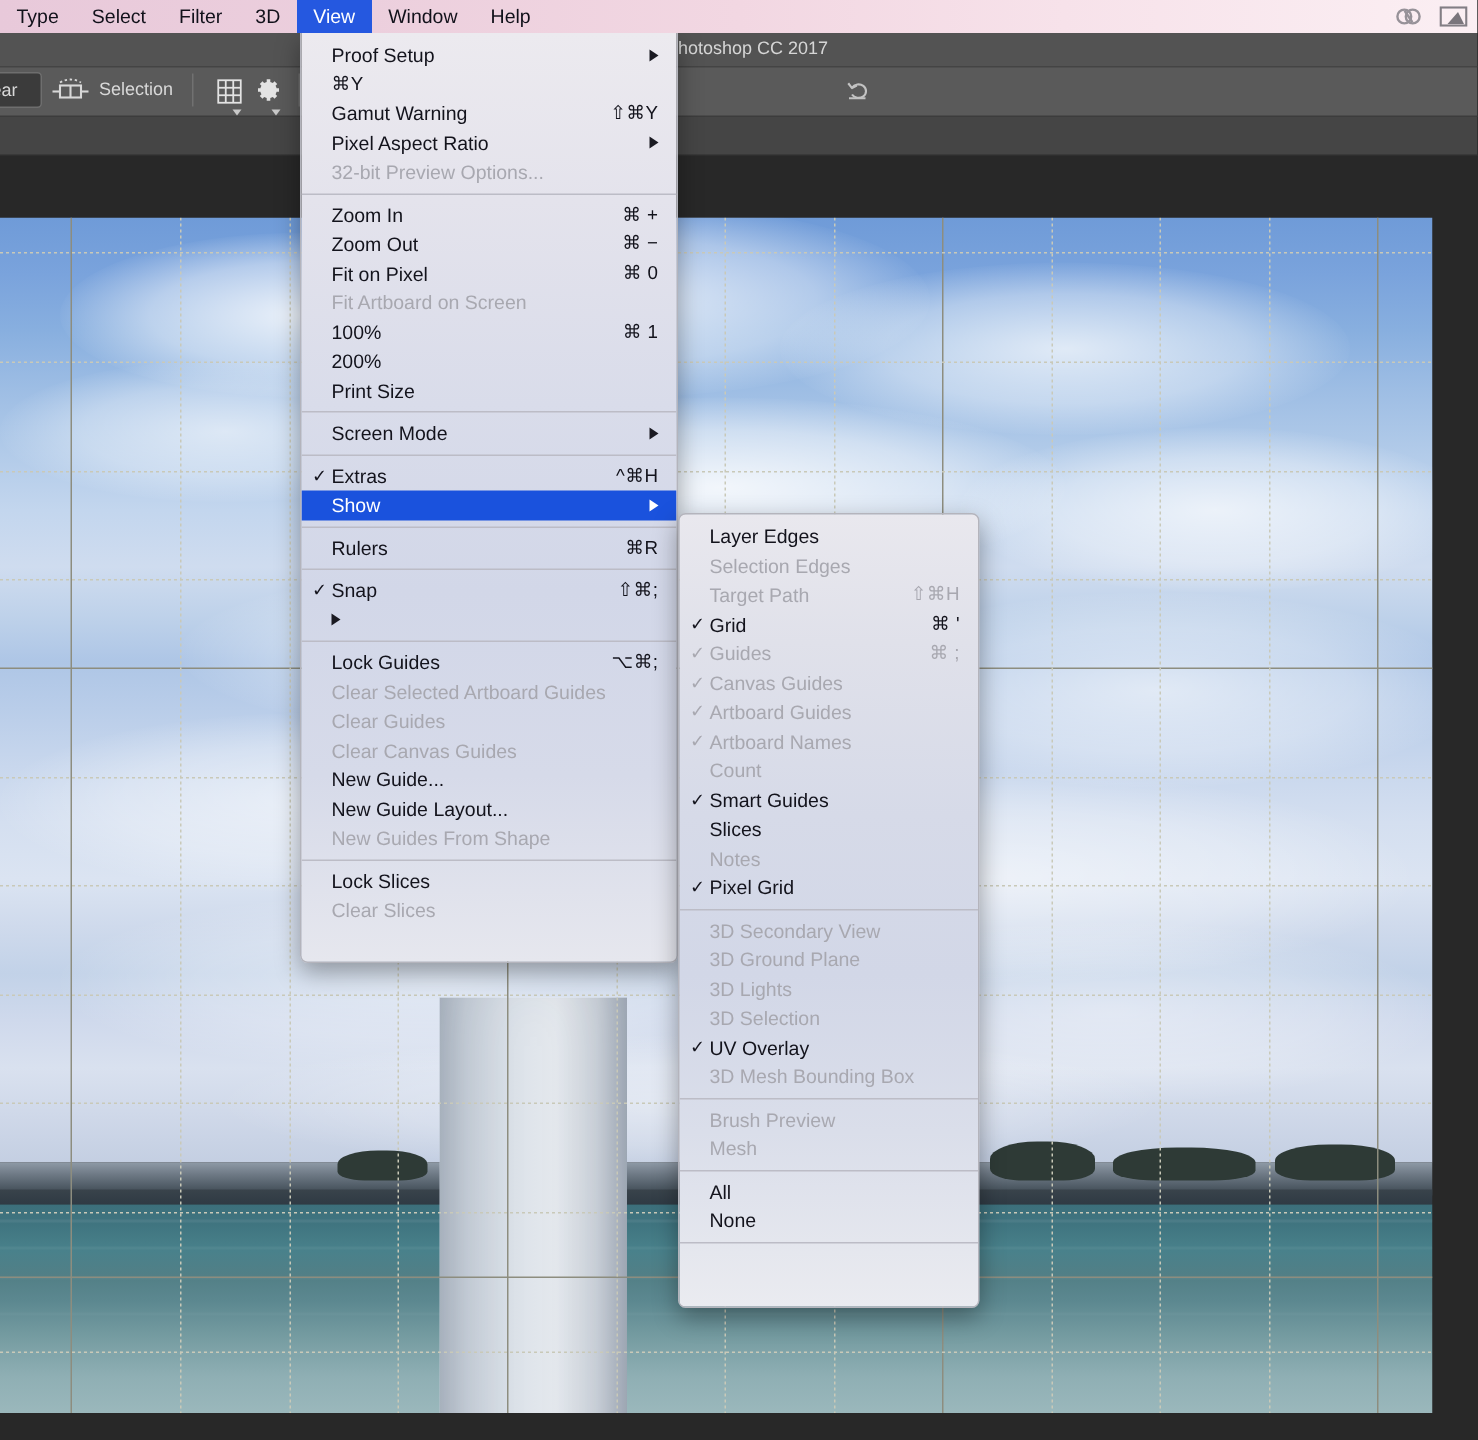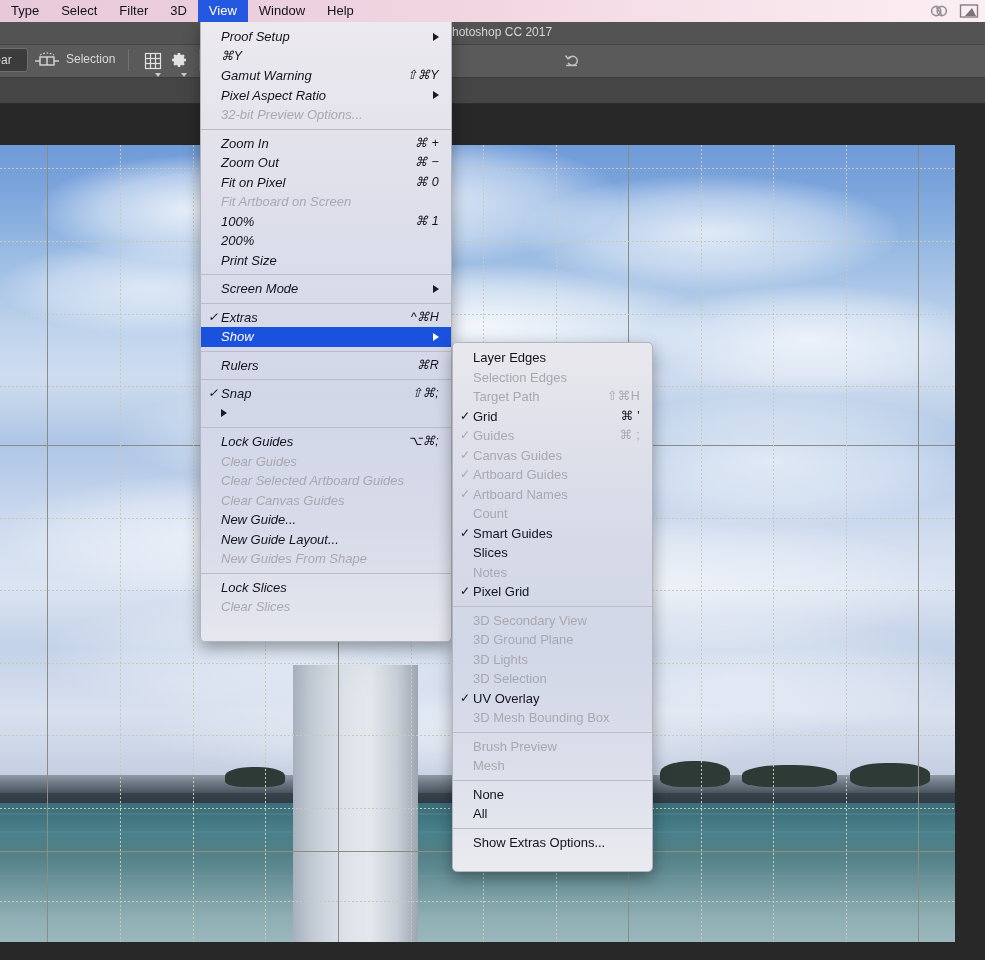--- a/index.html
+++ b/index.html
@@ -132,21 +132,21 @@
   }
 
   
   #viewmenu {
     position:absolute; left:200px; top:22px; width:252px; height:620px;
     background:linear-gradient(to bottom,#eceaef 0%,#e4e3ec 18%,#d9dcea 40%,#d2d7e8 60%,#d6dae9 80%,#e6e7ee 100%);
     border:1px solid #b4b4bc; border-top:none;
     border-radius:0 0 5px 5px;
     box-shadow:0 6px 16px rgba(0,0,0,.35);
     z-index:50; font-size:13px; color:#13131c;
-    padding:5px 0; overflow:hidden;font-style:italic;
+    padding:5px 0; overflow:hidden;
   }
   #submenu {
     position:absolute; left:452px; top:342px; width:201px; height:530px;
     background:linear-gradient(to bottom,#e9e8ee 0%,#e0e1ea 16%,#d6dae8 38%,#d2d7e7 58%,#dadeea 78%,#eaebf0 100%);
     border:1px solid #b4b4bc; border-radius:5px;
     box-shadow:0 6px 16px rgba(0,0,0,.35);
     z-index:55; font-size:13px; color:#13131c;
     padding:5px 0; overflow:hidden;
   }
   .mi {
@@ -394,26 +394,26 @@
       <span class="arw"></span>
     </div>
     <div class="sep"></div>
     <div class="mi">
       <span class="chk"></span>
       <span class="lbl">Lock Guides</span>
       <span class="key">⌥⌘;</span>
     </div>
     <div class="mi dim">
       <span class="chk"></span>
+      <span class="lbl">Clear Selected Artboard Guides</span>
+      <span class="key"></span>
+    </div>
+    <div class="mi dim">
+      <span class="chk"></span>
       <span class="lbl">Clear Guides</span>
-      <span class="key"></span>
-    </div>
-    <div class="mi dim">
-      <span class="chk"></span>
-      <span class="lbl">Clear Selected Artboard Guides</span>
       <span class="key"></span>
     </div>
     <div class="mi dim">
       <span class="chk"></span>
       <span class="lbl">Clear Canvas Guides</span>
       <span class="key"></span>
     </div>
     <div class="mi">
       <span class="chk"></span>
       <span class="lbl">New Guide...</span>
@@ -546,34 +546,29 @@
       <span class="key"></span>
     </div>
     <div class="mi dim">
       <span class="chk"></span>
       <span class="lbl">Mesh</span>
       <span class="key"></span>
     </div>
     <div class="sep"></div>
     <div class="mi">
       <span class="chk"></span>
+      <span class="lbl">All</span>
+      <span class="key"></span>
+    </div>
+    <div class="mi">
+      <span class="chk"></span>
       <span class="lbl">None</span>
       <span class="key"></span>
     </div>
-    <div class="mi">
-      <span class="chk"></span>
-      <span class="lbl">All</span>
-      <span class="key"></span>
-    </div>
-    <div class="sep"></div>
-    <div class="mi">
-      <span class="chk"></span>
-      <span class="lbl">Show Extras Options...</span>
-      <span class="key"></span>
-    </div>
+    <div class="sep"></div>
   </div>
 
 <div id="menubar">
   <div id="menubar-left" style="display:flex;align-items:flex-start;">
       <div class="mb-item">Type</div>
       <div class="mb-item">Select</div>
       <div class="mb-item">Filter</div>
       <div class="mb-item">3D</div>
       <div class="mb-item active">View</div>
       <div class="mb-item">Window</div>

